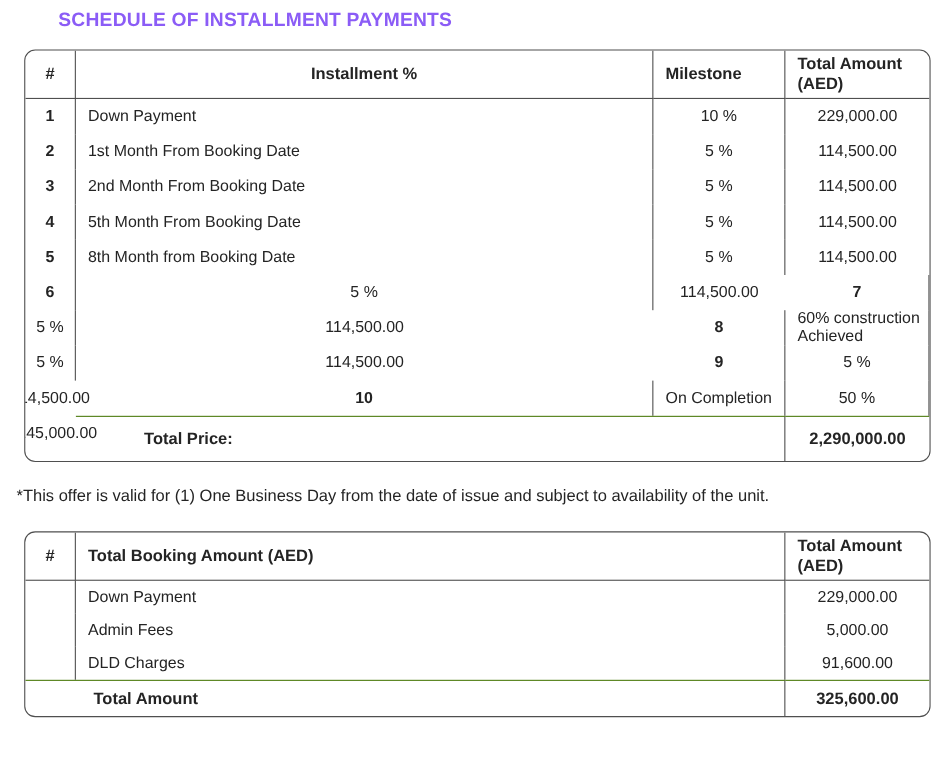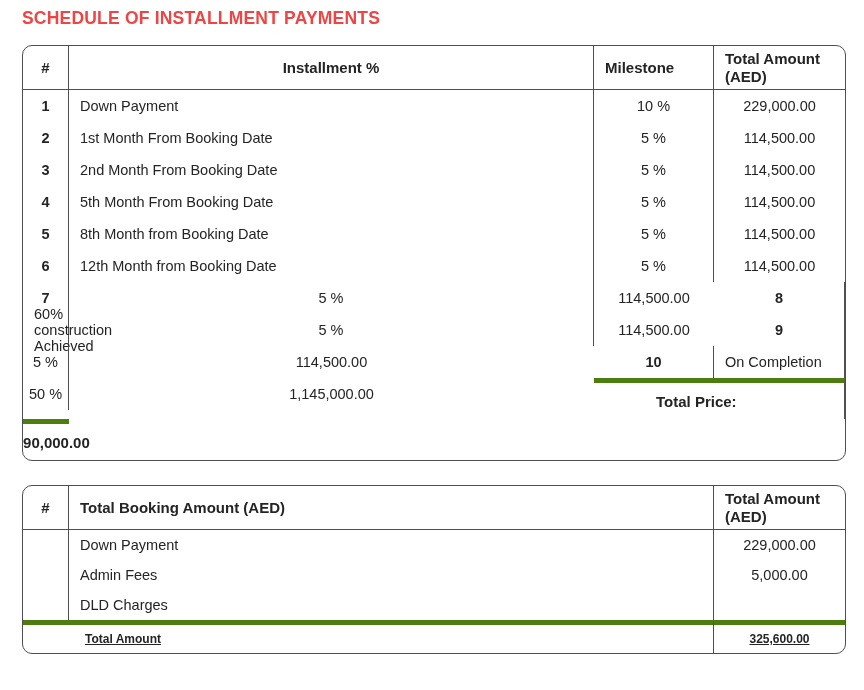--- a/index.html
+++ b/index.html
@@ -9,35 +9,36 @@
     font-family:"Liberation Sans","DejaVu Sans",sans-serif;
     color:#242424;
     overflow:hidden;
   }
   .page { padding:8px 18px 0 22px; }
 
   .doc-title {
     font-size:17.5px;
     font-weight:700;
     letter-spacing:.2px;
-    color:#ef4444;
+    color:#8b5cf6;
+    margin-left:31px;
   }
 
   
   .grid-table {
     border:1.5px solid #4f4f4f;
     border-radius:10px;
     overflow:hidden;
     display:grid;
     width:824px;
   }
   .cell { display:flex; align-items:center; font-size:14.5px; }
   .vline  { border-right:1px solid #4f4f4f; }
   .hline-b{ border-bottom:1px solid #4f4f4f; }
-  .hline-t{ border-top:5px solid #4d7c0f; }
+  .hline-t{ border-top:1px solid #4d7c0f; }
   .bold { font-weight:700; }
   .center { justify-content:center; text-align:center; }
   .pad-l { padding-left:11px; }
 
   
   .t1 { margin-top:16px; grid-template-columns:46px 525px 120px 1fr; }
   .t1 .head { height:44px; font-size:15px; font-weight:700; }
   .t1 .amount-head { line-height:1.15; }
   .t1 .row-cell { height:32px; }
   .t1 .total-cell { height:41px; font-weight:700; font-size:15px; }
@@ -49,21 +50,21 @@
     margin:22px 0 0 -7px;
     font-size:15px;
     color:#242424;
   }
 
   
   .t2 { margin-top:24px; grid-template-columns:46px 645px 1fr; }
   .t2 .head { height:44px; font-size:15px; font-weight:700; }
   .t2 .amount-head { line-height:1.15; }
   .t2 .row-cell { height:30px; }
-  .t2 .total-cell { height:33px; font-weight:700; font-size:12px;text-decoration:underline; }
+  .t2 .total-cell { height:33px; font-weight:700; font-size:15px; }
 </style>
 </head>
 <body>
 
 <div class="page">
 
   <div class="doc-title">SCHEDULE OF INSTALLMENT PAYMENTS</div>
 
   <div class="grid-table t1">
 
@@ -91,21 +92,20 @@
     <div class="cell row-cell pad-l vline">5th Month From Booking Date</div>
     <div class="cell row-cell center vline">5 %</div>
     <div class="cell row-cell center">114,500.00</div>
 
     <div class="cell row-cell center bold vline">5</div>
     <div class="cell row-cell pad-l vline">8th Month from Booking Date</div>
     <div class="cell row-cell center vline">5 %</div>
     <div class="cell row-cell center">114,500.00</div>
 
     <div class="cell row-cell center bold vline">6</div>
-    <div class="cell row-cell pad-l vline">12th Month from Booking Date</div>
     <div class="cell row-cell center vline">5 %</div>
     <div class="cell row-cell center">114,500.00</div>
 
     <div class="cell row-cell center bold vline">7</div>
     <div class="cell row-cell center vline">5 %</div>
     <div class="cell row-cell center">114,500.00</div>
 
     <div class="cell row-cell center bold vline">8</div>
     <div class="cell row-cell pad-l vline">60% construction Achieved</div>
     <div class="cell row-cell center vline">5 %</div>
@@ -117,35 +117,37 @@
 
     <div class="cell row-cell center bold vline">10</div>
     <div class="cell row-cell pad-l vline">On Completion</div>
     <div class="cell row-cell center vline">50 %</div>
     <div class="cell row-cell center">1,145,000.00</div>
 
     <div class="cell total-cell span2 total-label-indent vline hline-t">Total Price:</div>
     <div class="cell total-cell center hline-t">2,290,000.00</div>
   </div>
 
+  <div class="note">*This offer is valid for (1) One Business Day from the date of issue and subject to availability of the unit.</div>
 
   <div class="grid-table t2">
 
     <div class="cell head center vline hline-b">#</div>
     <div class="cell head pad-l vline hline-b">Total Booking Amount (AED)</div>
     <div class="cell head pad-l amount-head hline-b">Total Amount (AED)</div>
 
     <div class="cell row-cell vline"></div>
     <div class="cell row-cell pad-l vline">Down Payment</div>
     <div class="cell row-cell center">229,000.00</div>
 
     <div class="cell row-cell vline"></div>
     <div class="cell row-cell pad-l vline">Admin Fees</div>
     <div class="cell row-cell center">5,000.00</div>
 
     <div class="cell row-cell vline"></div>
     <div class="cell row-cell pad-l vline">DLD Charges</div>
+    <div class="cell row-cell center">91,600.00</div>
 
     <div class="cell total-cell span2 total-label-indent vline hline-t">Total Amount</div>
     <div class="cell total-cell center hline-t">325,600.00</div>
   </div>
 
 </div>
 
 </body></html>

